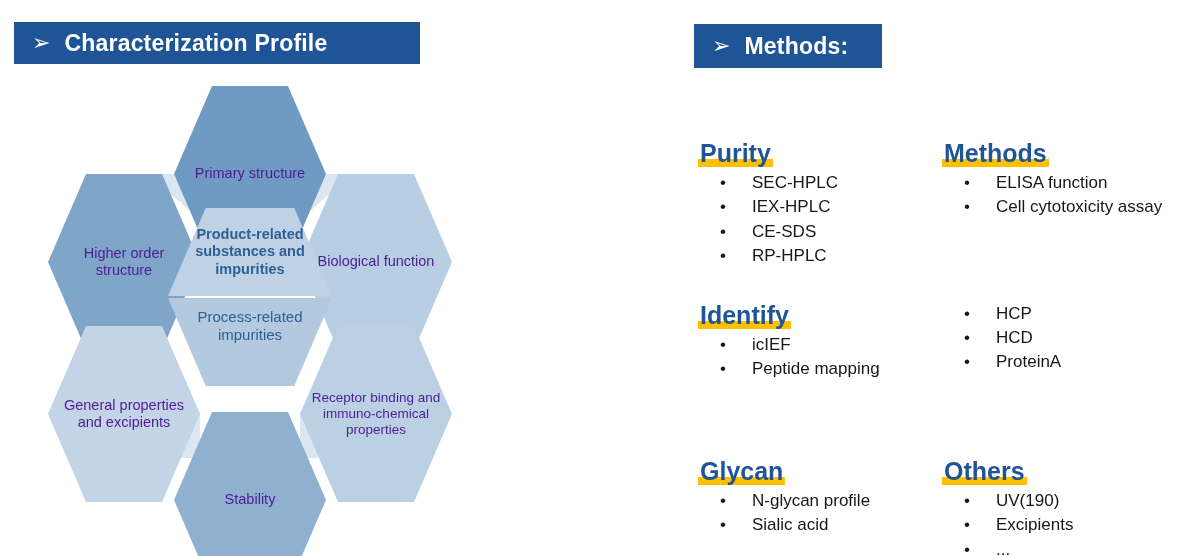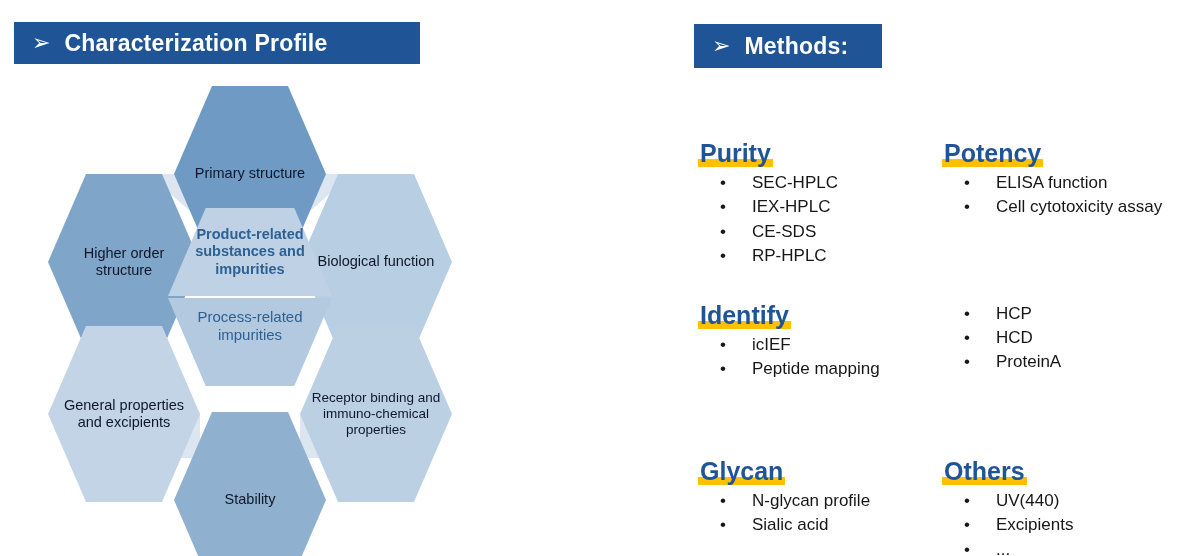--- a/index.html
+++ b/index.html
@@ -36,21 +36,21 @@
   #banner-meth{left:694px;top:24px;width:188px;height:44px;padding-left:18px;}
 
   
   #hexwrap{position:absolute;left:20px;top:82px;width:460px;height:470px;}
   .hex{
     position:absolute;
     -webkit-clip-path:polygon(25% 0%,75% 0%,100% 50%,75% 100%,25% 100%,0% 50%);
     clip-path:polygon(25% 0%,75% 0%,100% 50%,75% 100%,25% 100%,0% 50%);
     display:flex;align-items:center;justify-content:center;
     text-align:center;
-    color:#0f172a;
+    color:#4c1d95;
     font-size:14.5px;
     line-height:1.18;
     box-sizing:border-box;
   }
   .hex span{display:block;padding:0 6px;}
 
   
   .hex.outer{width:152px;height:176px;}
 
   #hex-primary   {left:154px; top:4px;   background:#6E9AC4;}
@@ -178,21 +178,21 @@
     <div class="mhead">Purity</div>
     <ul class="mlist">
       <li><span class="bul">•</span><span>SEC-HPLC</span></li>
       <li><span class="bul">•</span><span>IEX-HPLC</span></li>
       <li><span class="bul">•</span><span>CE-SDS</span></li>
       <li><span class="bul">•</span><span>RP-HPLC</span></li>
     </ul>
   </div>
 
   <div class="mgroup" id="g-potency">
-    <div class="mhead">Potency</div>
+    <div class="mhead">Methods</div>
     <ul class="mlist">
       <li><span class="bul">•</span><span>ELISA function</span></li>
       <li><span class="bul">•</span><span>Cell cytotoxicity assay</span></li>
     </ul>
   </div>
 
   <div class="mgroup" id="g-identify">
     <div class="mhead">Identify</div>
     <ul class="mlist">
       <li><span class="bul">•</span><span>icIEF</span></li>
@@ -212,19 +212,19 @@
     <div class="mhead">Glycan</div>
     <ul class="mlist">
       <li><span class="bul">•</span><span>N-glycan profile</span></li>
       <li><span class="bul">•</span><span>Sialic acid</span></li>
     </ul>
   </div>
 
   <div class="mgroup" id="g-others">
     <div class="mhead">Others</div>
     <ul class="mlist">
-      <li><span class="bul">•</span><span>UV(440)</span></li>
+      <li><span class="bul">•</span><span>UV(190)</span></li>
       <li><span class="bul">•</span><span>Excipients</span></li>
       <li><span class="bul">•</span><span>...</span></li>
     </ul>
   </div>
 
 </div>
 
 </body></html>

